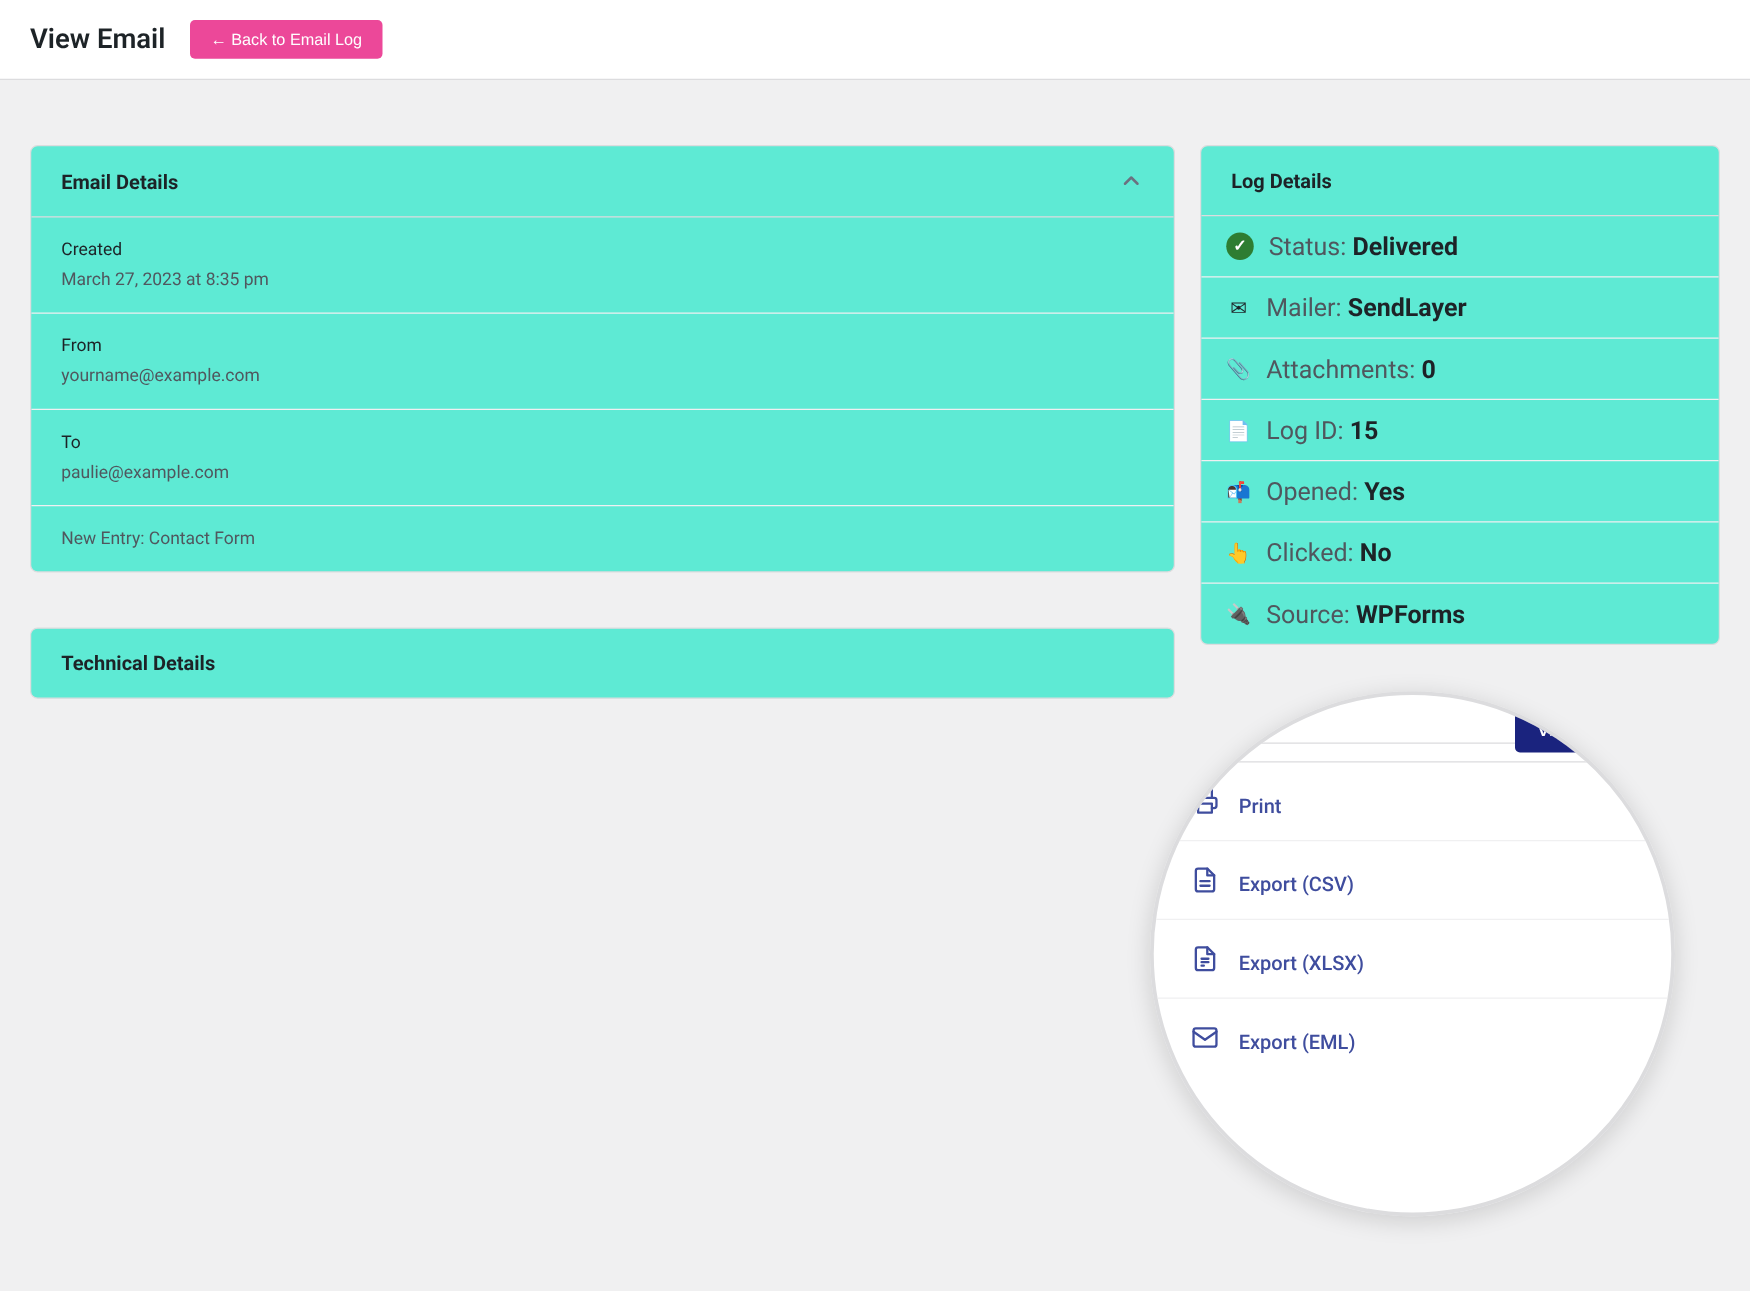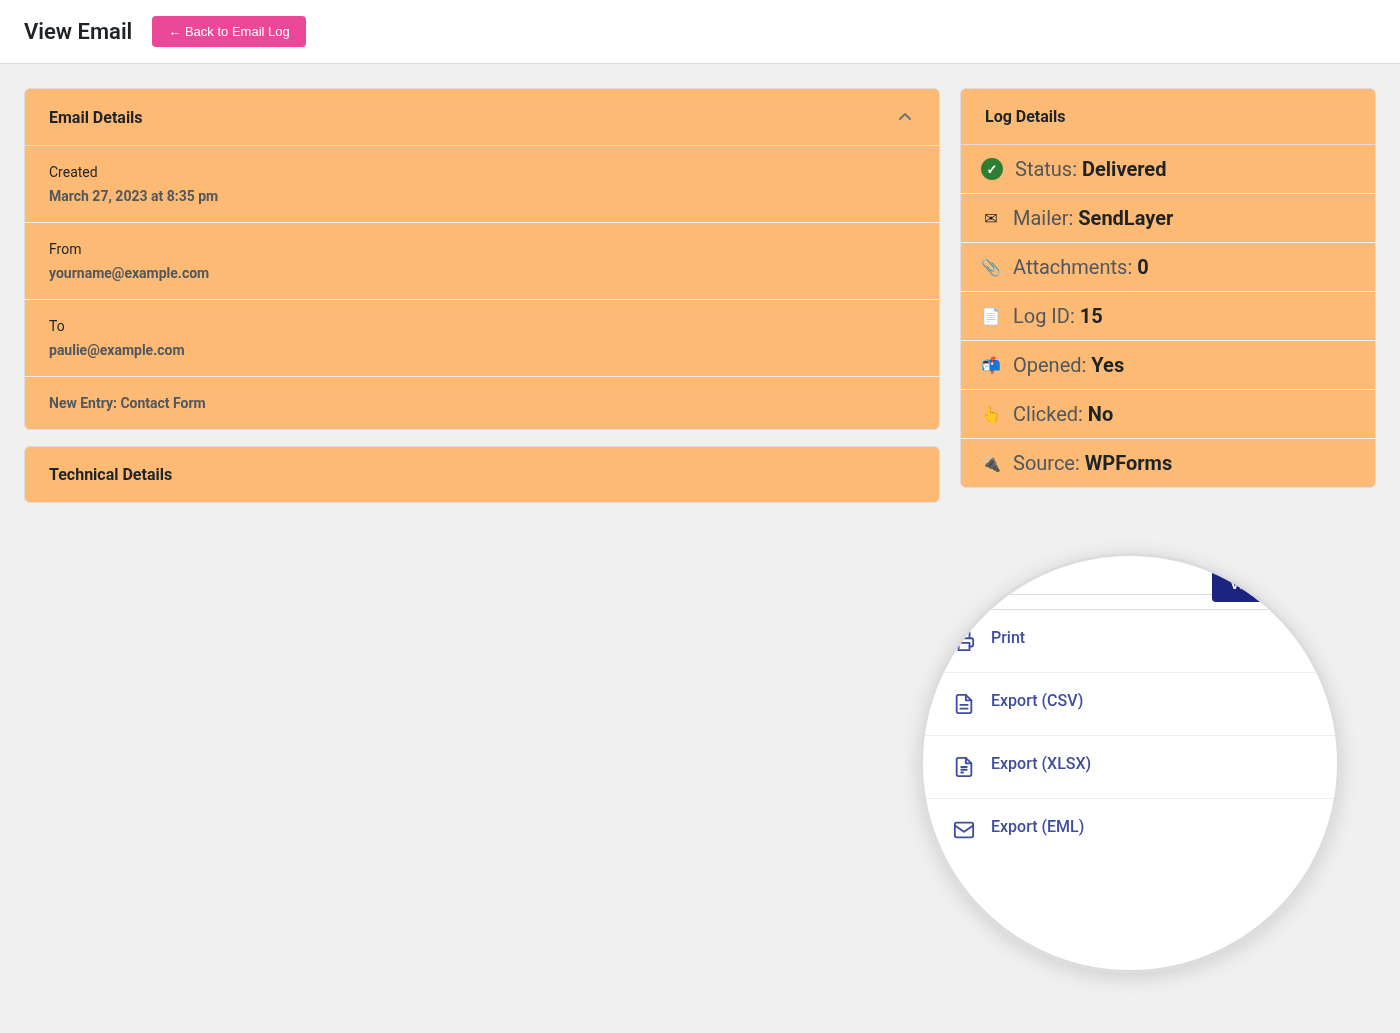--- a/index.html
+++ b/index.html
@@ -49,24 +49,25 @@
     
     .left-column {
       flex: 1;
       display: flex;
       flex-direction: column;
       gap: 16px;
     }
 
     
     .card {
-      background: #fdba74;
+      background: #5eead4;
       border-radius: 6px;
       border: 1px solid #dcdcde;
       overflow: hidden;
+      margin-top: 28px;
     }
 
     .card-header {
       display: flex;
       align-items: center;
       justify-content: space-between;
       padding: 18px 24px;
       border-bottom: 1px solid #dcdcde;
     }
     .card-header h2 {
@@ -92,21 +93,20 @@
     .detail-row:last-child { border-bottom: none; }
     .detail-label {
       font-weight: 400;
       font-size: 14px;
       color: #1d2327;
       margin-bottom: 8px;
     }
     .detail-value {
       font-size: 14px;
       color: #50575e;
-      font-weight: bold;
     }
 
     
     .tech-card .card-header {
       border-bottom: none;
     }
 
     
     .right-column {
       width: 416px;
@@ -205,21 +205,21 @@
       font-size: 14px;
       font-weight: 600;
     }
 
     .circle-actions-list {
       display: flex;
       flex-direction: column;
     }
     .circle-action-item {
       display: flex;
-      align-items: flex-start;
+      align-items: flex-end;
       gap: 14px;
       padding: 18px 28px;
       border-bottom: 1px solid #f0f0f1;
       cursor: pointer;
       color: #3f4d9e;
     }
     .circle-action-item:last-child { border-bottom: none; }
     .circle-action-icon {
       width: 26px;
       height: 26px;

